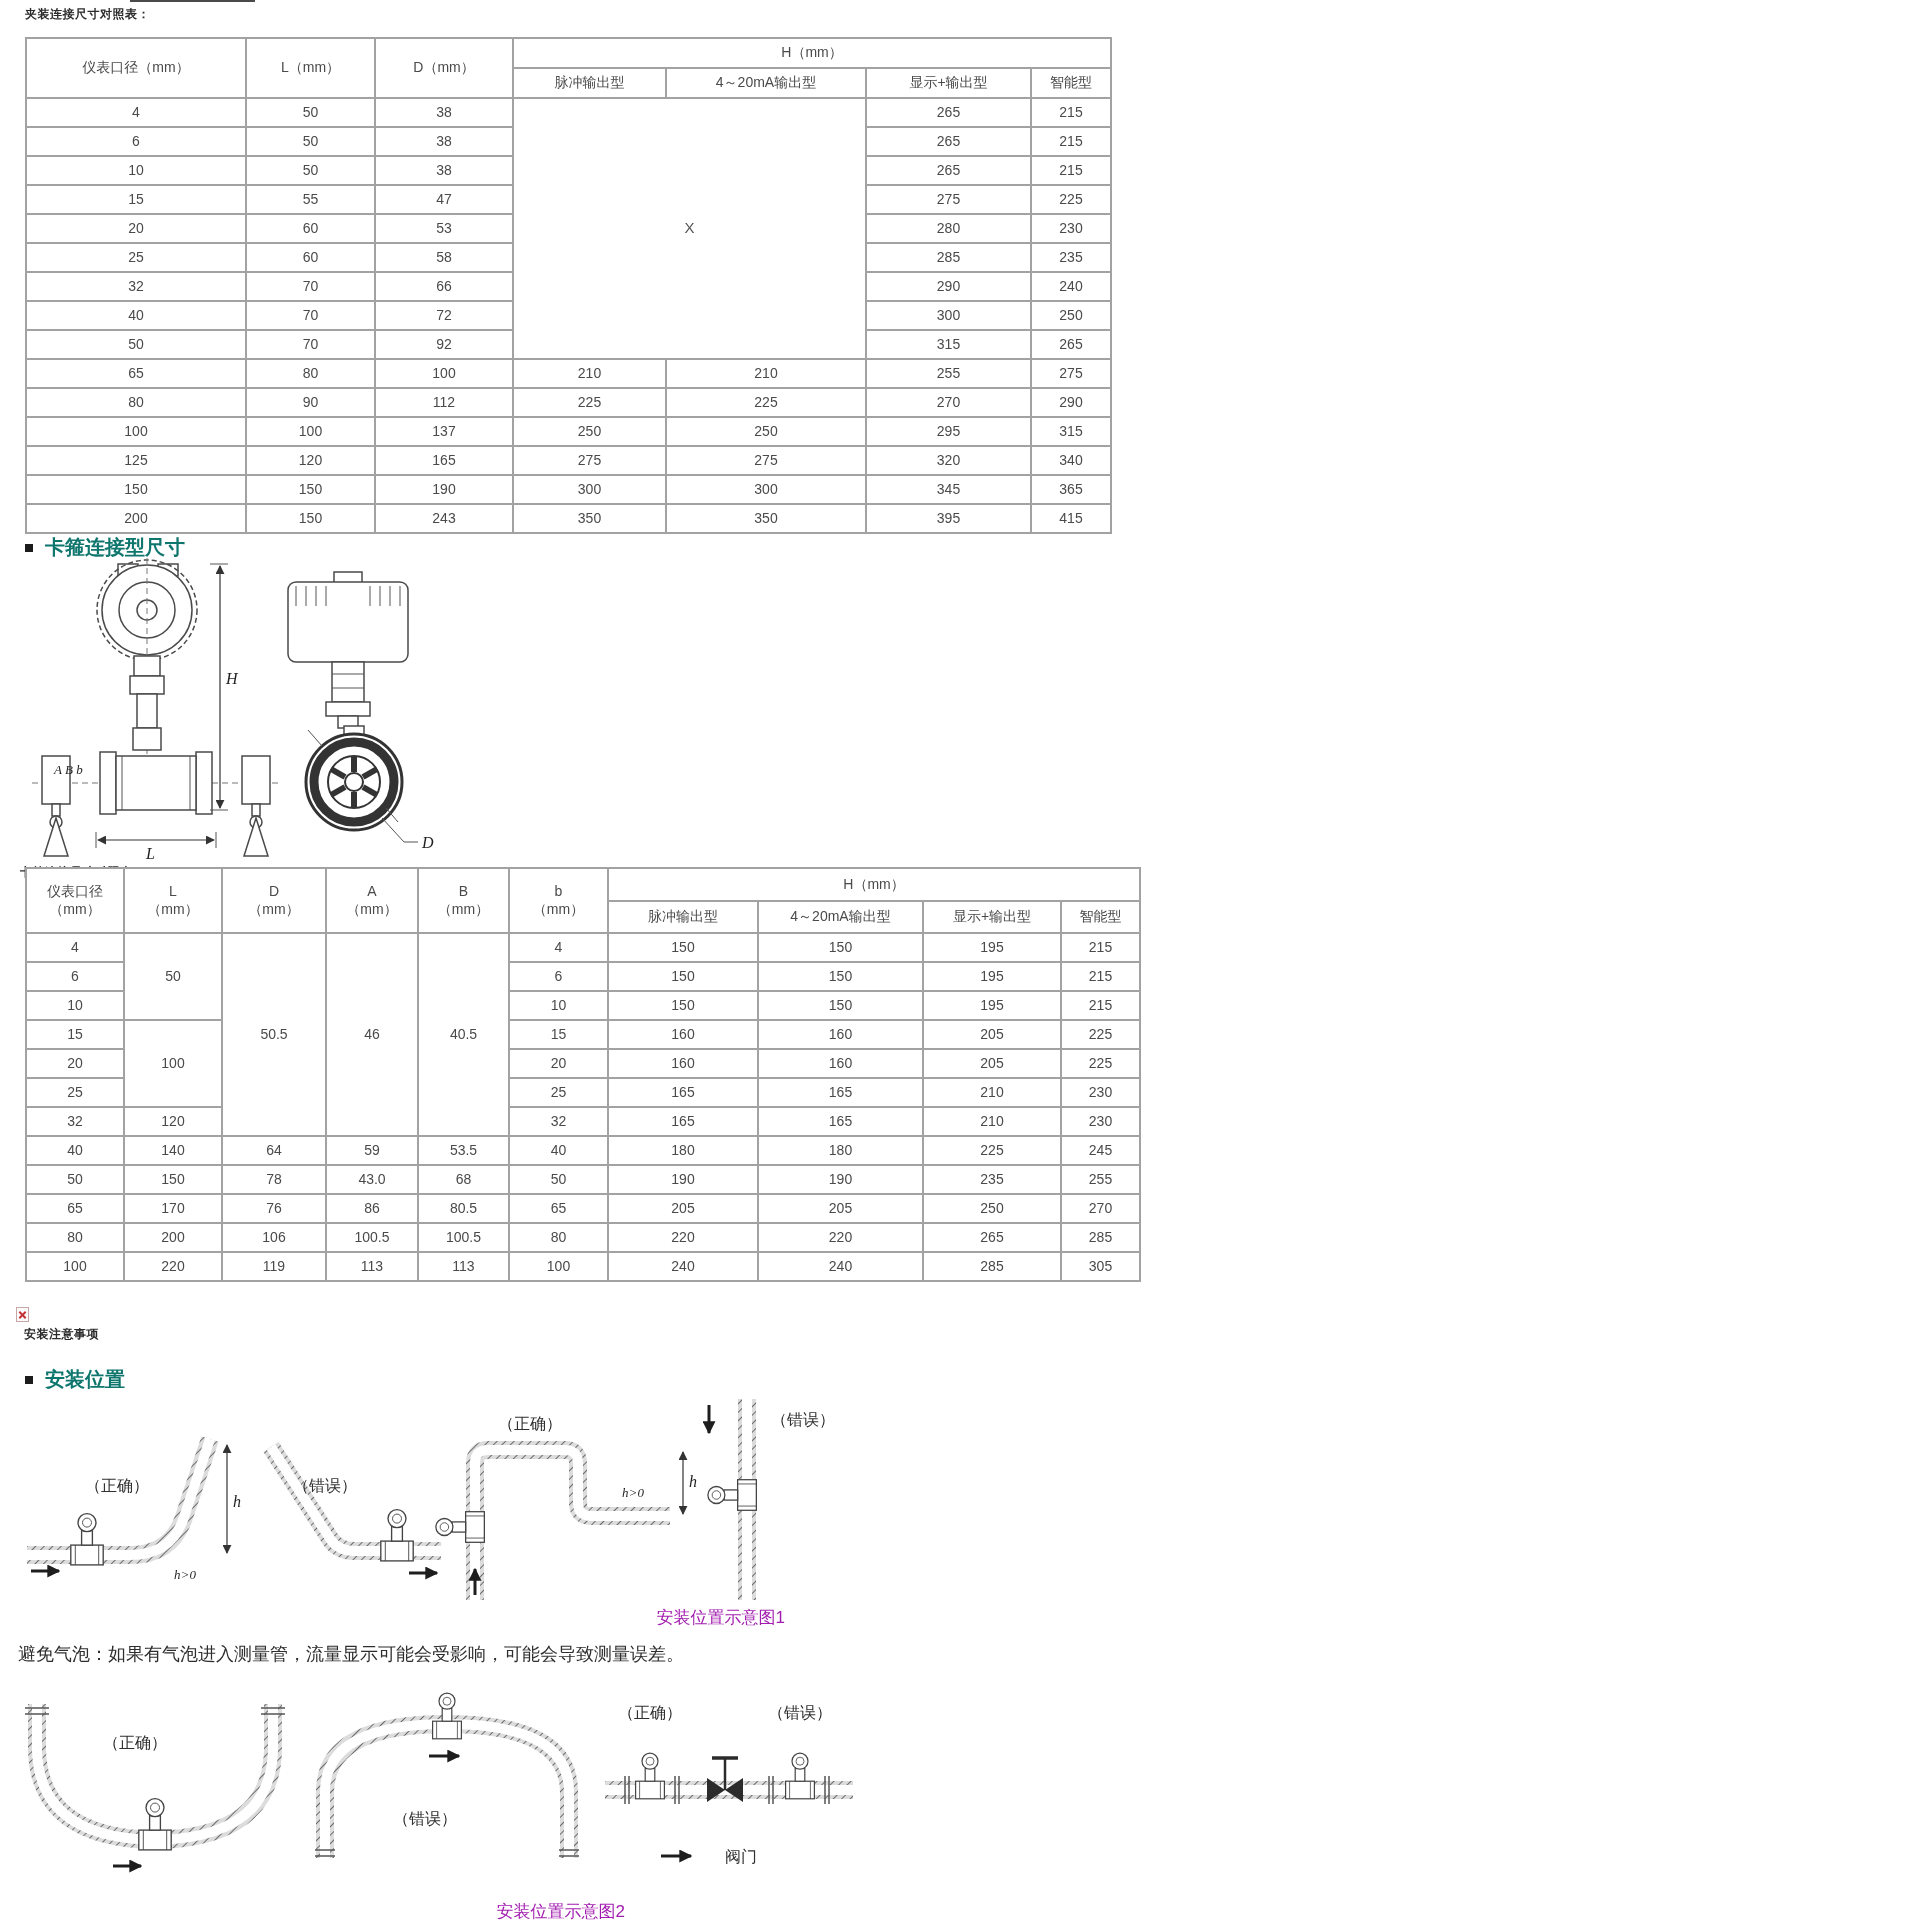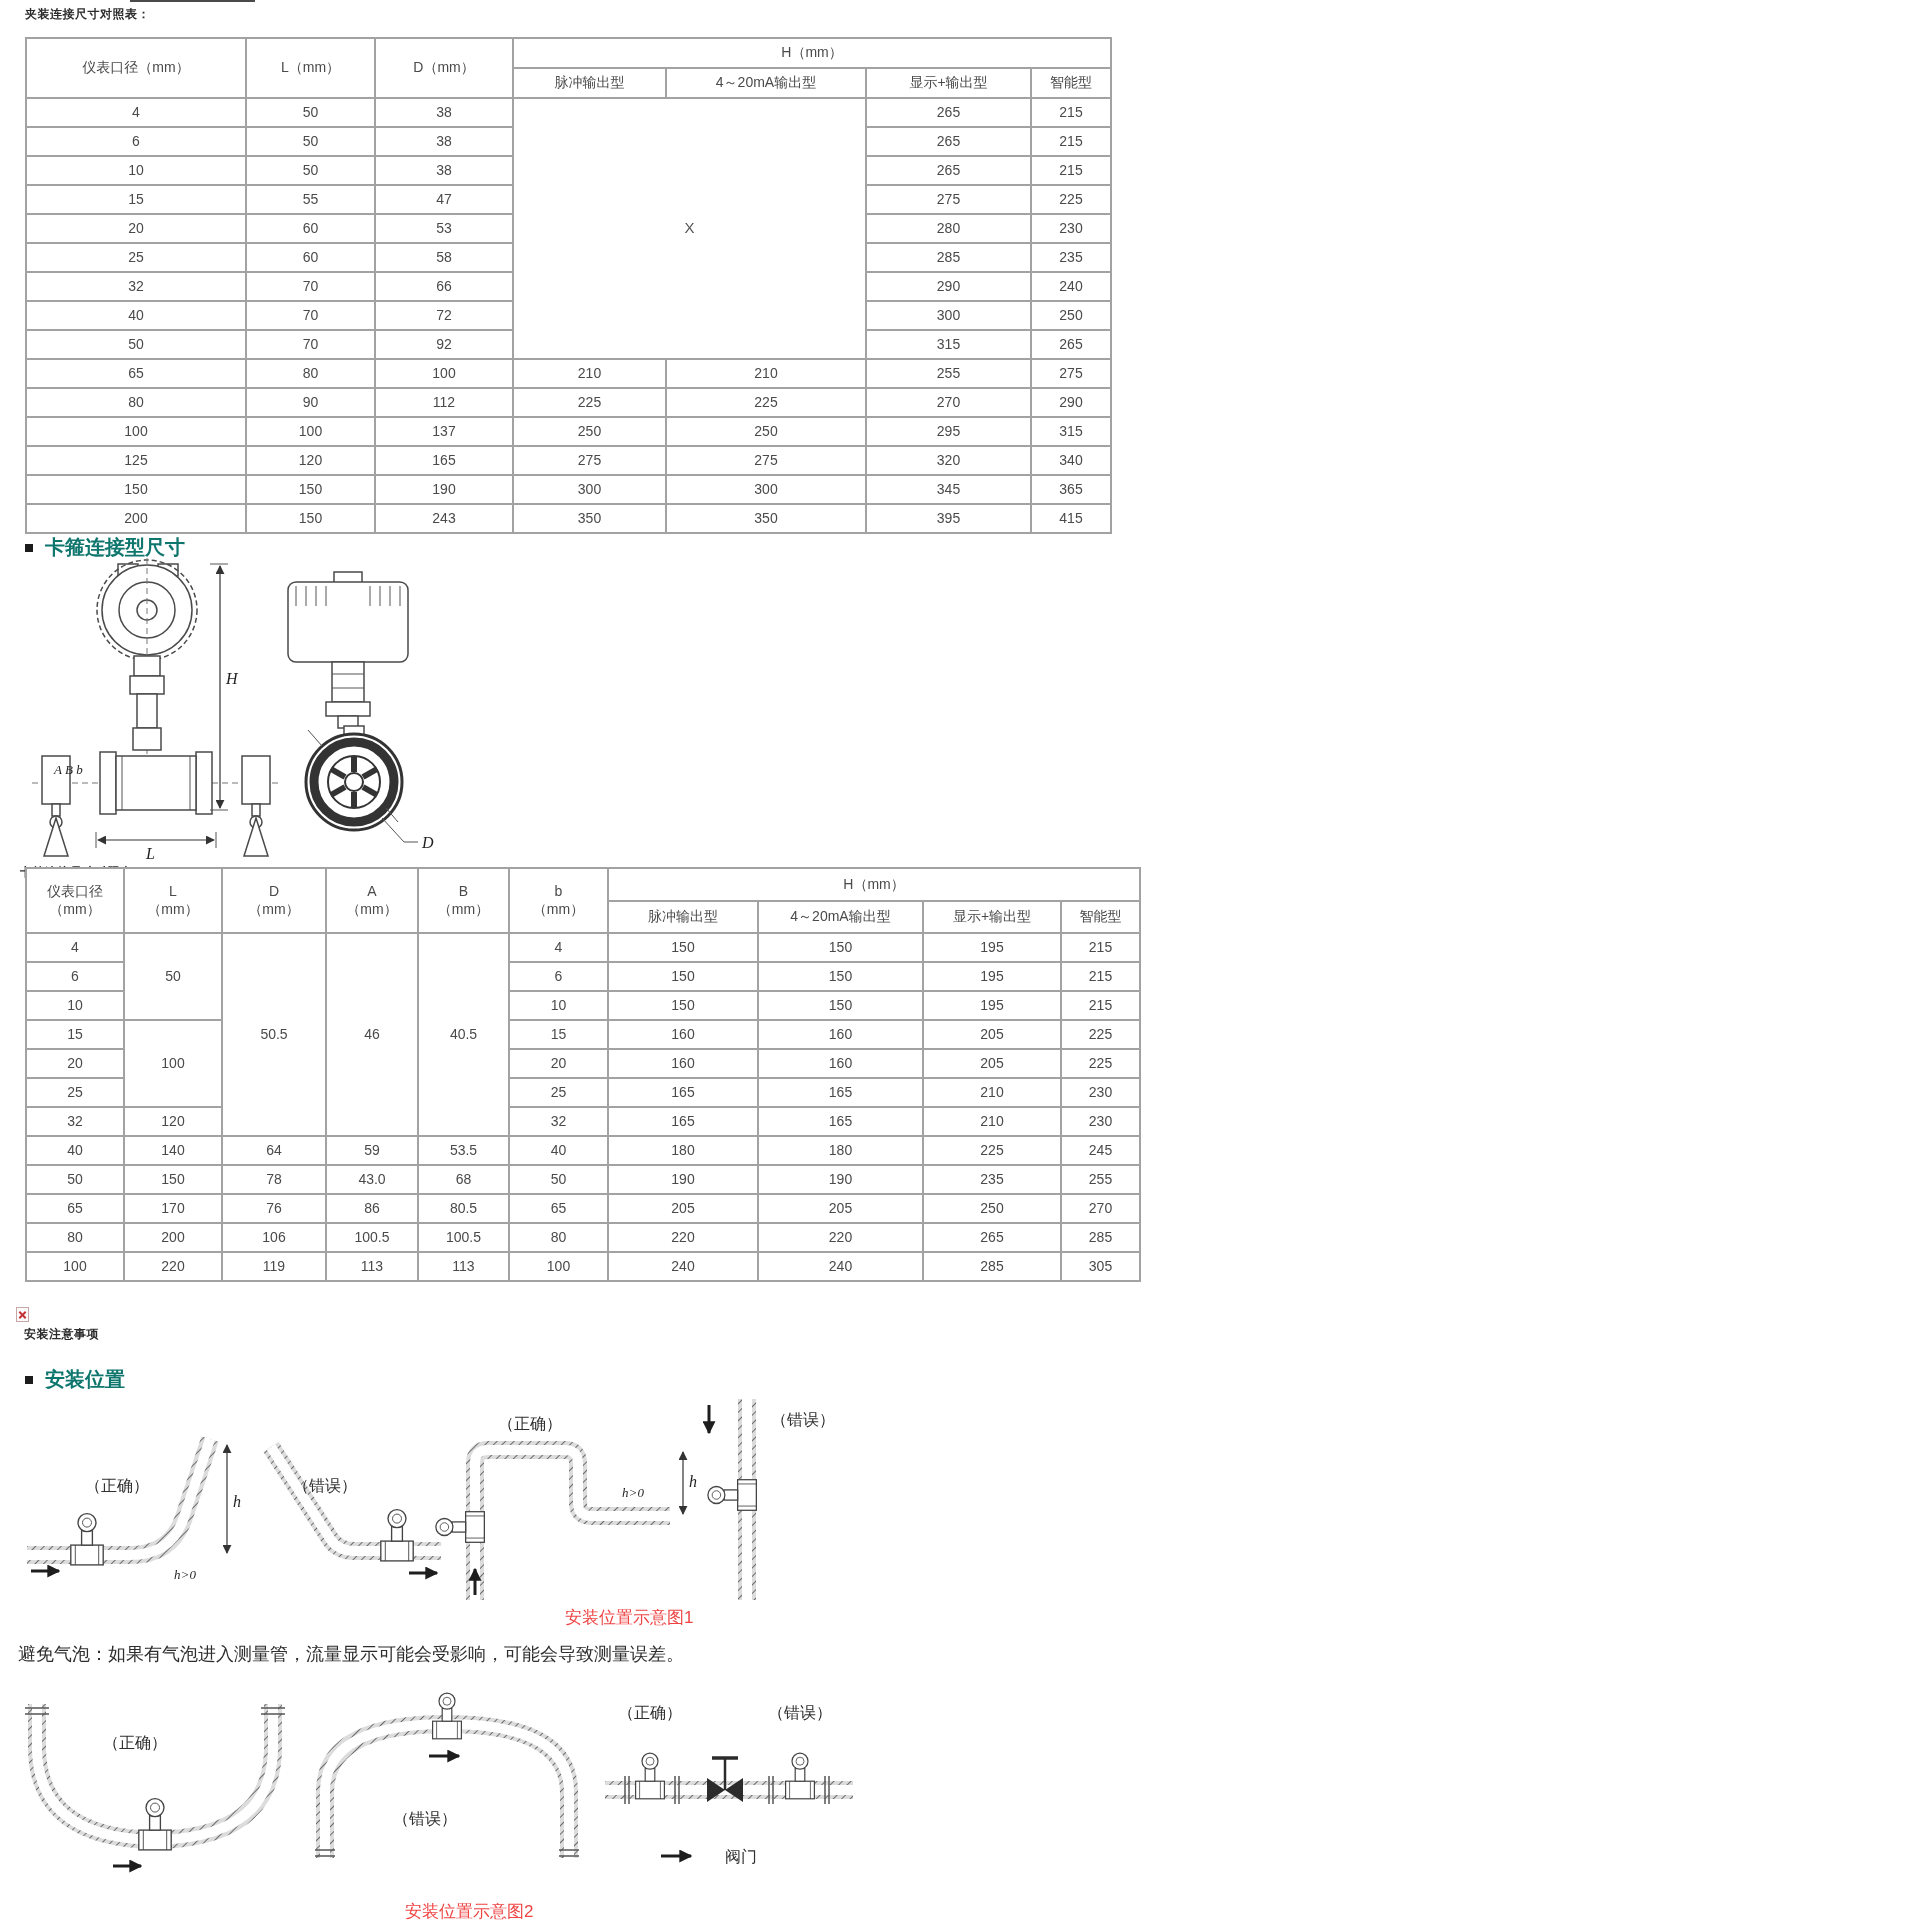--- a/index.html
+++ b/index.html
@@ -6,21 +6,21 @@
   html,body { background:#fff; }
   body {
     position:relative; width:1920px; height:1932px;
     font-family:"Liberation Sans", sans-serif; color:#333;
     overflow:hidden;
   }
   .abs { position:absolute; }
   .sec-title { font-size:12px; font-weight:bold; color:#2b2b2b; letter-spacing:0.5px; }
   .bullet-line { font-size:20px; font-weight:bold; color:#0f766e; }
   .bullet-sq { display:inline-block; width:8px; height:8px; background:#1c1c1c; margin-right:12px; vertical-align:2px; }
-  .caption { font-size:17px; color:#ef4444; text-align:left; width:220px; }
+  .caption { font-size:17px; color:#a21caf; text-align:right; width:220px; }
   .note-text { font-size:18px; color:#2e2e2e; }
 
   table { border-collapse:collapse; table-layout:fixed; background:#fff; border:2px solid #8d8d8d; }
   th, td {
     border:2px solid #a2a2a2; text-align:center; vertical-align:middle;
     font-size:14px; font-weight:normal; color:#4a4a4a; padding:0; line-height:1.25;
   }
   #t1 { left:25px; top:37px; width:1085px; }
   #t1 thead tr { height:30px; }
   #t1 tbody tr { height:29px; }

